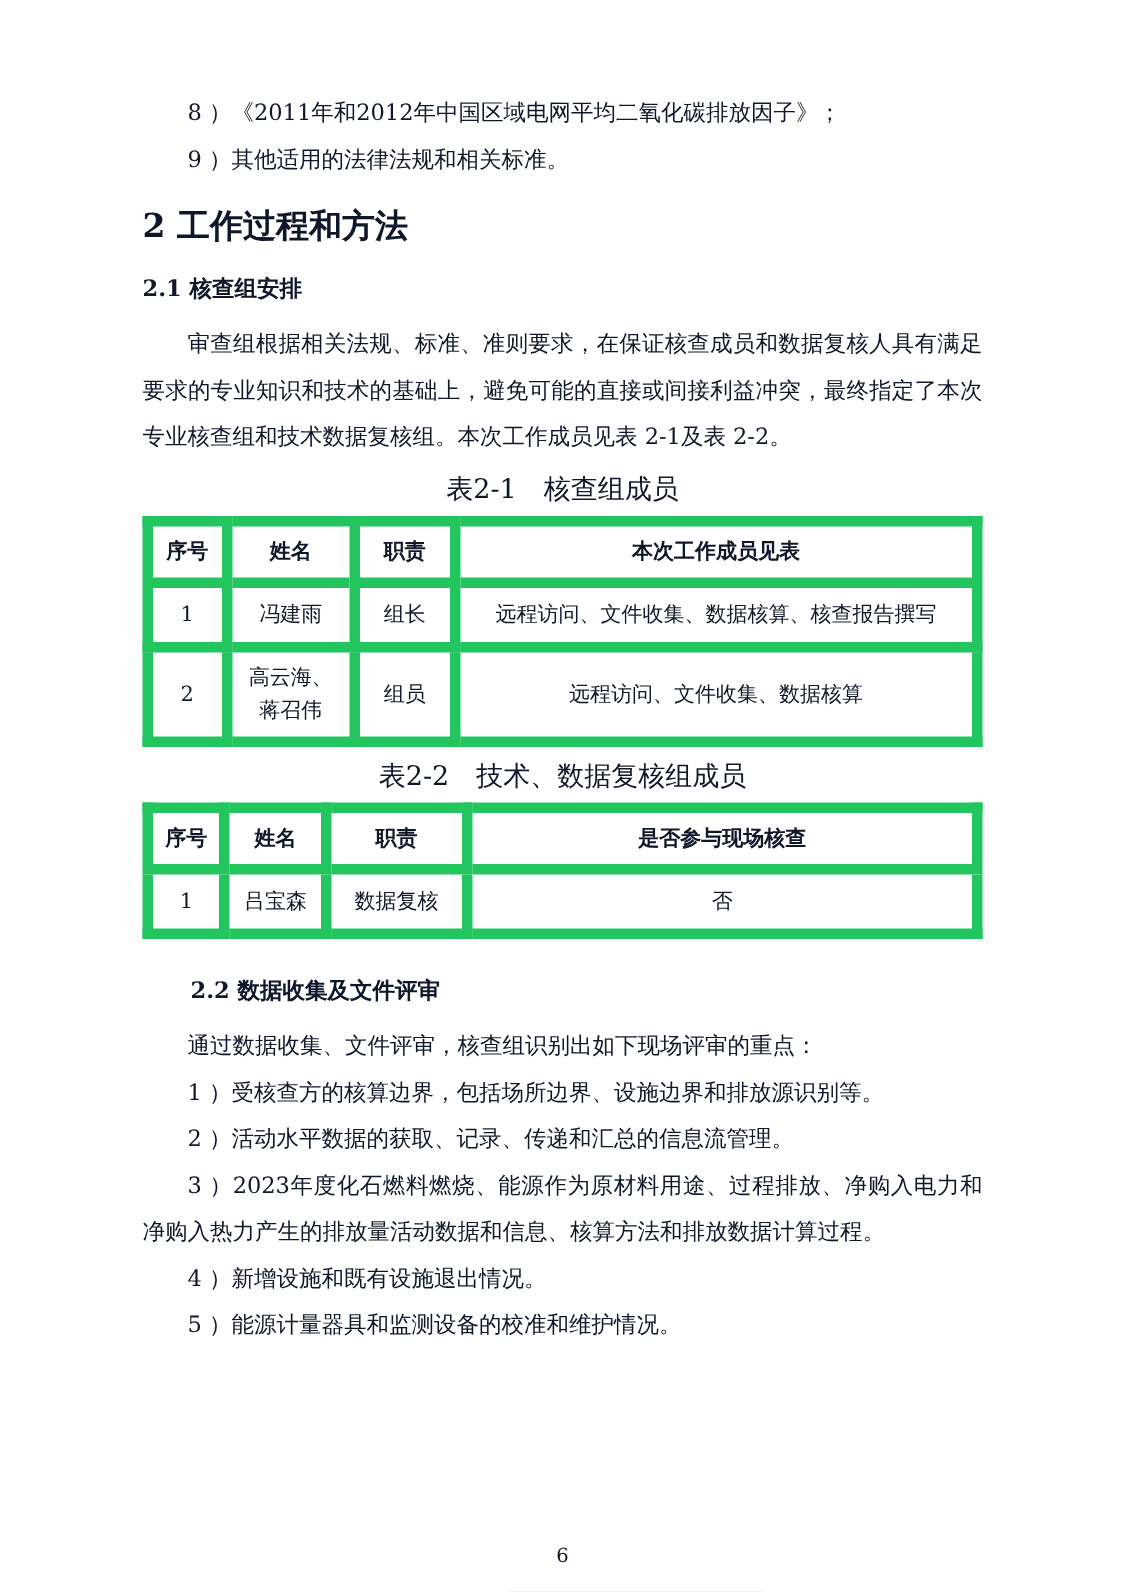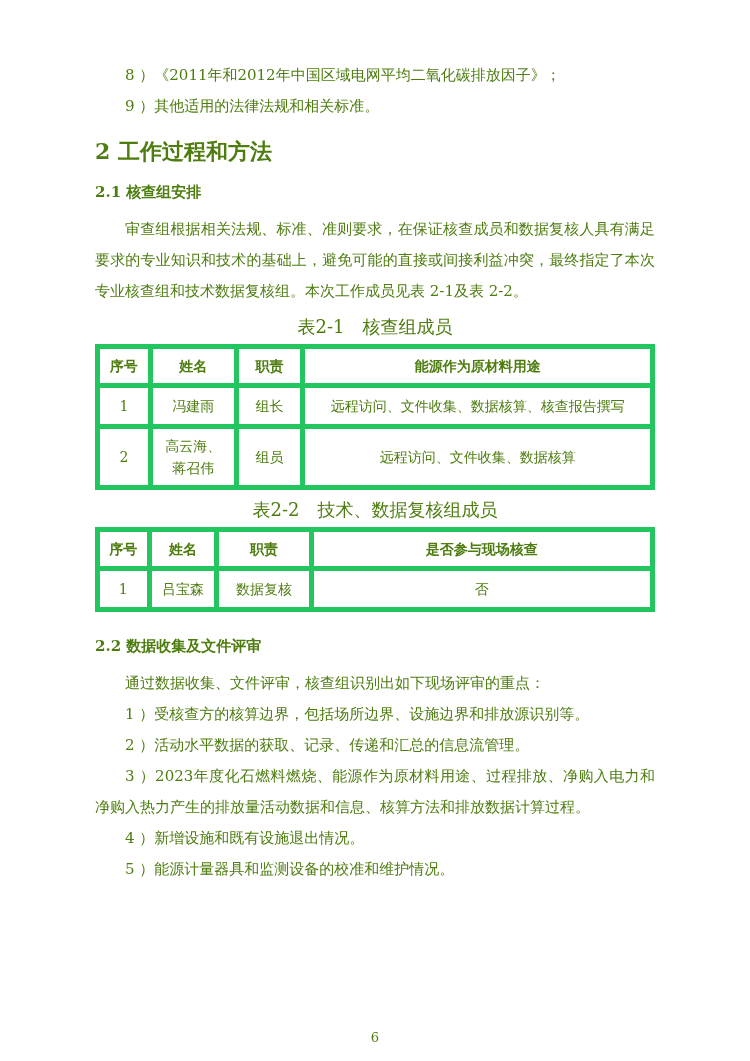--- a/index.html
+++ b/index.html
@@ -1,21 +1,21 @@
 <!DOCTYPE html>
 <html><head>
 <meta charset="utf-8">
 <style>
   html,body{margin:0;padding:0;background:#e9e9e9;}
   .page{
     position:relative;
     width:750px;height:1061px;
     margin:0 auto;
     background:#ffffff;
-    color:#4d7c0f;
+    color:#0f172a;
     font-family:"DejaVu Serif","Liberation Serif",serif;
     font-size:15px;
     overflow:hidden;
     box-sizing:border-box;
   }
   .content{padding:60px 95px 0 95px;}
   p.body{
     margin:0;
     line-height:31px;
     text-align:justify;
@@ -36,21 +36,21 @@
   }
   table.doc-table{
     width:100%;
     border-collapse:collapse;
     table-layout:fixed;
     font-size:14px;
     text-align:center;
     border:2px solid #000;
   }
   table.doc-table th,table.doc-table td{
-    border:5px solid #22c55e;
+    border:7px solid #22c55e;
     padding:3px 6px;
     vertical-align:middle;
     white-space:pre-line;
     line-height:22px;
     margin-left:27px;
   }
   table.doc-table th{
     font-weight:bold;
     border-bottom:2px solid #000;
     height:28px;
@@ -84,21 +84,21 @@
         <col style="width:9.5%">
           <col style="width:15.5%">
           <col style="width:12%">
           <col style="width:63%">
       </colgroup>
       <tbody>
           <tr>
         <th>序号</th>
         <th>姓名</th>
         <th>职责</th>
-        <th>能源作为原材料用途</th>
+        <th>本次工作成员见表</th>
       </tr>
       <tr>
         <td>1</td>
         <td>冯建雨</td>
         <td>组长</td>
         <td>远程访问、文件收集、数据核算、核查报告撰写</td>
       </tr>
       <tr class="tall">
         <td>2</td>
         <td>高云海、
@@ -126,21 +126,21 @@
       </tr>
       <tr>
         <td>1</td>
         <td>吕宝森</td>
         <td>数据复核</td>
         <td>否</td>
       </tr>
     </tbody>
       </table>
 
-    <div class="h-sub" style="margin-top:20px;">2.2 数据收集及文件评审</div>
+    <div class="h-sub" style="margin-top:20px;margin-left:32px;">2.2 数据收集及文件评审</div>
 
     <p class="body">通过数据收集、文件评审，核查组识别出如下现场评审的重点：</p>
 
     <p class="body">1 ）受核查方的核算边界，包括场所边界、设施边界和排放源识别等。</p>
     <p class="body">2 ）活动水平数据的获取、记录、传递和汇总的信息流管理。</p>
     <p class="body">3 ）2023年度化石燃料燃烧、能源作为原材料用途、过程排放、净购入电力和净购入热力产生的排放量活动数据和信息、核算方法和排放数据计算过程。</p>
     <p class="body">4 ）新增设施和既有设施退出情况。</p>
     <p class="body">5 ）能源计量器具和监测设备的校准和维护情况。</p>
 
   </div>

